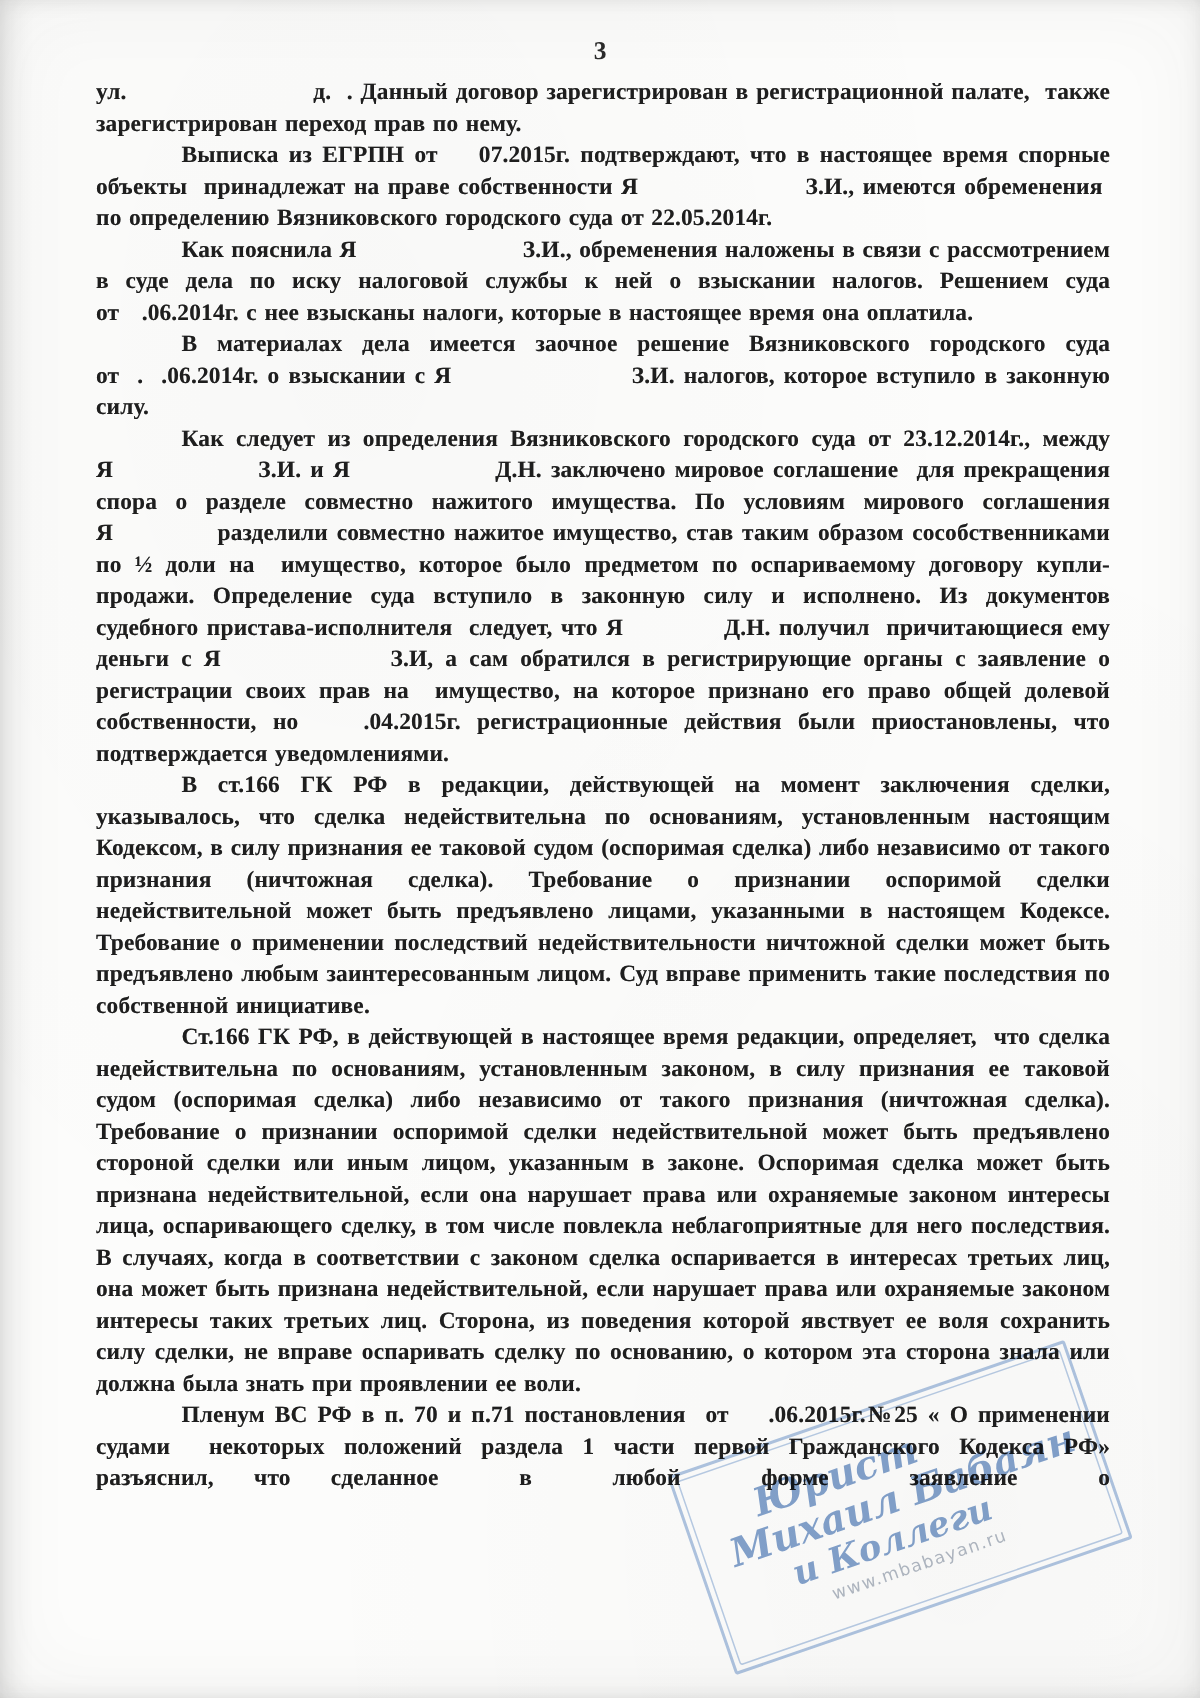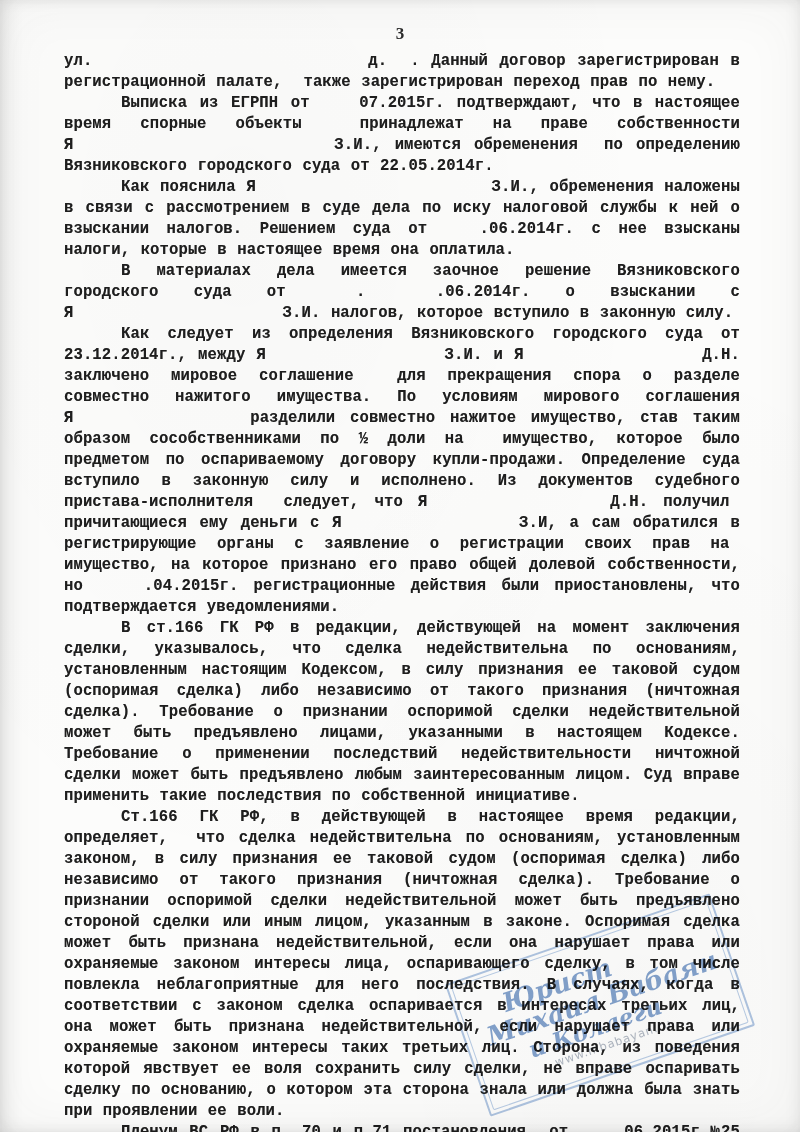--- a/index.html
+++ b/index.html
@@ -44,21 +44,21 @@
     width: 676px;
     font-size: 15.6px;
     line-height: 21px;
     font-weight: 700;
     letter-spacing: 0.1px;
     word-spacing: 1px;
     color: #1e1e1e;
     text-align: justify;
     text-shadow: 0 0 0.4px rgba(30,30,30,0.45);
   }
-  .text-block p { margin: 0; text-indent: 57px; font-family: Liberation Mono, monospace; }
+  .text-block p { margin: 0; text-indent: 57px; }
   .text-block p.no-indent { text-indent: 0; }
   .text-block p.continues { text-align-last: justify; }
 
   
   .stamp {
     position: absolute;
     left: 460px;
     top: 935px;
     width: 280px;
     height: 140px;

